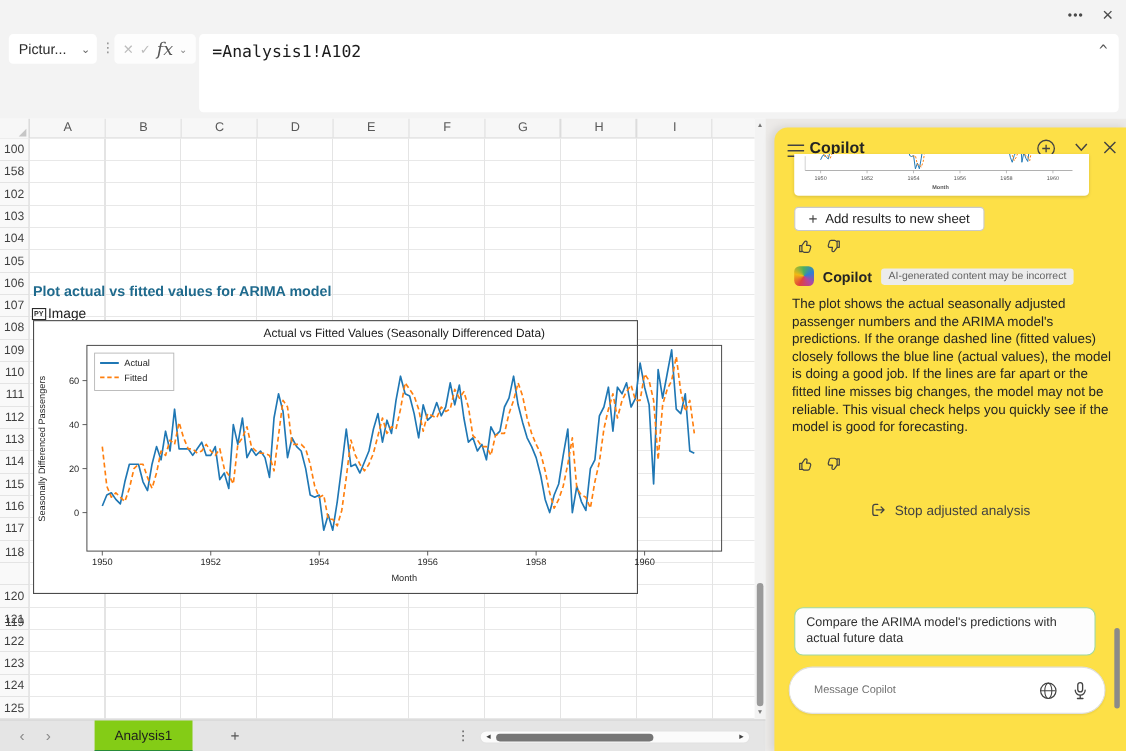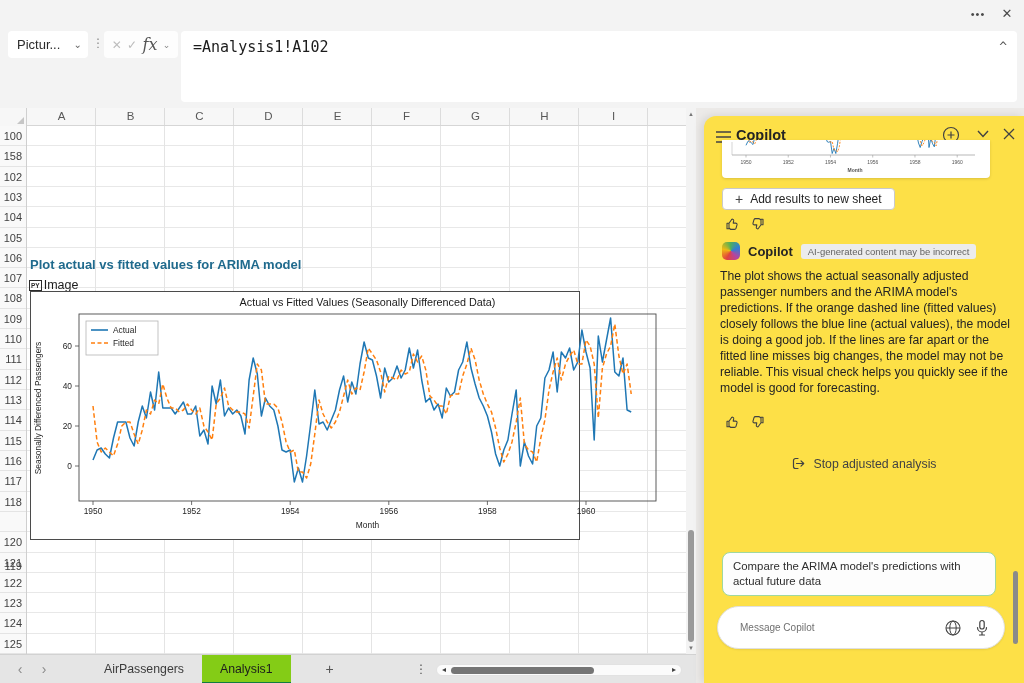--- a/index.html
+++ b/index.html
@@ -197,21 +197,20 @@
   <div id="vscroll" class="abs">
     <div class="vs-arrow" style="top:3px;">▲</div>
     <div id="vs-thumb"></div>
     <div class="vs-arrow" style="top:537px;">▼</div>
   </div>
 
   <div id="tabbar" class="abs">
     <div class="tab-nav" style="margin-left:8px;">‹</div>
     <div class="tab-nav">›</div>
     <div id="tabs">
-        <div class="sheet-tab">AirPassengers</div>
         <div class="sheet-tab active">Analysis1</div>
       </div>
     <div class="add-sheet">+</div>
     <div class="tab-dots">⋮</div>
     <div id="hscroll">
       <div class="hs-arrow" style="left:5px;">◂</div>
       <div id="hs-thumb"></div>
       <div class="hs-arrow" style="right:5px;">▸</div>
     </div>
   </div>

